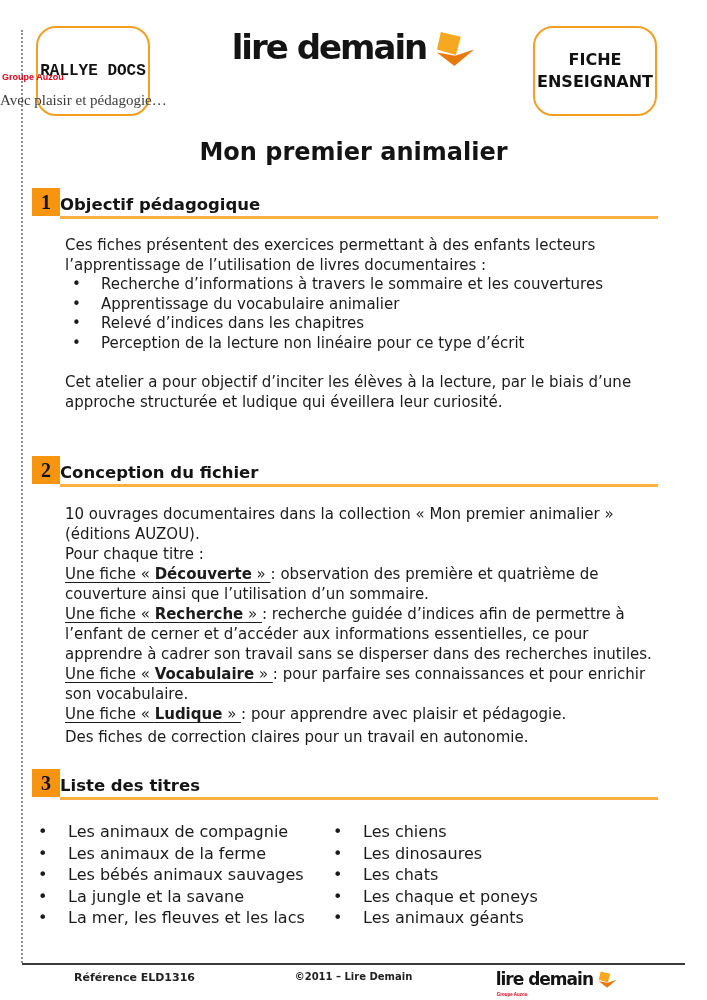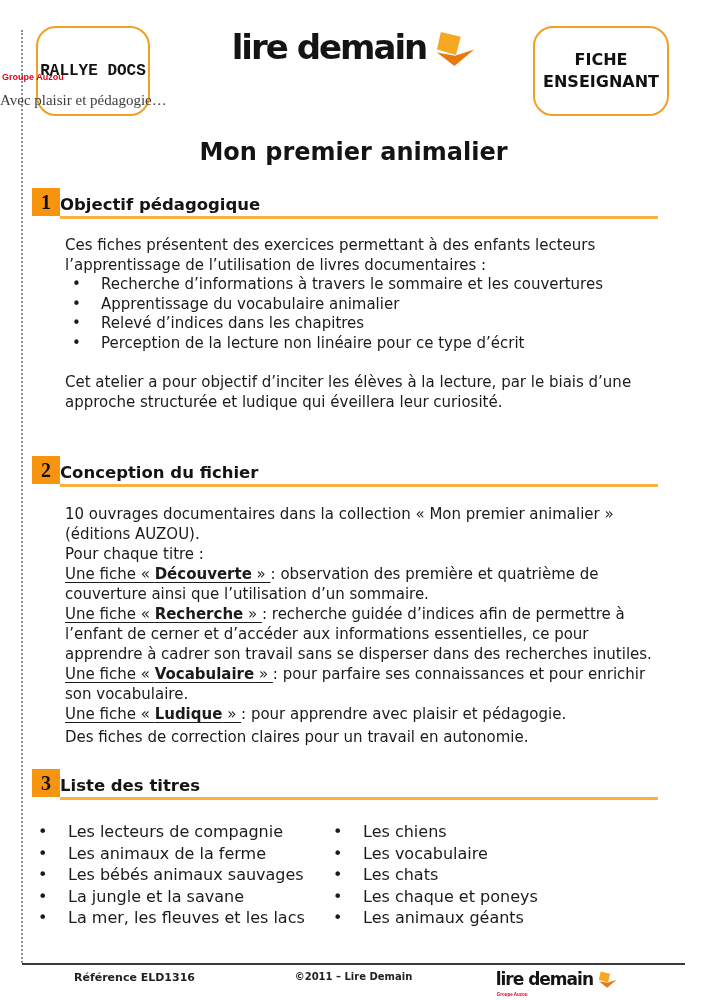--- a/index.html
+++ b/index.html
@@ -21,21 +21,21 @@
   
   .header { position:relative; height:132px; }
   .badge {
     position:absolute; top:26px; height:90px;
     border:2.5px solid #F2A024; border-radius:20px;
     display:flex; align-items:center; justify-content:center;
     text-align:center; font-weight:bold; font-size:16px;
     line-height:22px; background:#fff; color:#111;
   }
   .badge-left  { left:36px;  width:114px;font-family:Liberation Mono, monospace; }
-  .badge-right { left:533px; width:136px; }
+  .badge-right { left:533px; width:124px; }
 
   .logo-wrap {
     position:absolute; top:28px; left:0; right:0;
     display:flex; flex-direction:column; align-items:center;
   }
   .logo-main { display:flex; align-items:flex-start; }
   .logo-text {
     font-size:34px; font-weight:bold; letter-spacing:-2px;
     color:#141414; line-height:38px;
   }
@@ -214,31 +214,31 @@
 
   <div class="section section-3">
     <div class="section-head">
       <div class="num-box">3</div>
       <div class="section-title">Liste des titres</div>
       <div class="head-rule"></div>
     </div>
     <div class="titles-columns">
       <div class="titles-col-left">
         <ul>
-          <li>Les lecteurs de compagnie</li>
+          <li>Les animaux de compagnie</li>
           <li>Les animaux de la ferme</li>
           <li>Les bébés animaux sauvages</li>
           <li>La jungle et la savane</li>
           <li>La mer, les fleuves et les lacs</li>
         </ul>
       </div>
       <div class="titles-col-right">
         <ul>
           <li>Les chiens</li>
-          <li>Les vocabulaire</li>
+          <li>Les dinosaures</li>
           <li>Les chats</li>
           <li>Les chaque et poneys</li>
           <li>Les animaux géants</li>
         </ul>
       </div>
     </div>
   </div>
 
   <div class="footer">
     <span class="footer-ref">Référence ELD1316</span>

